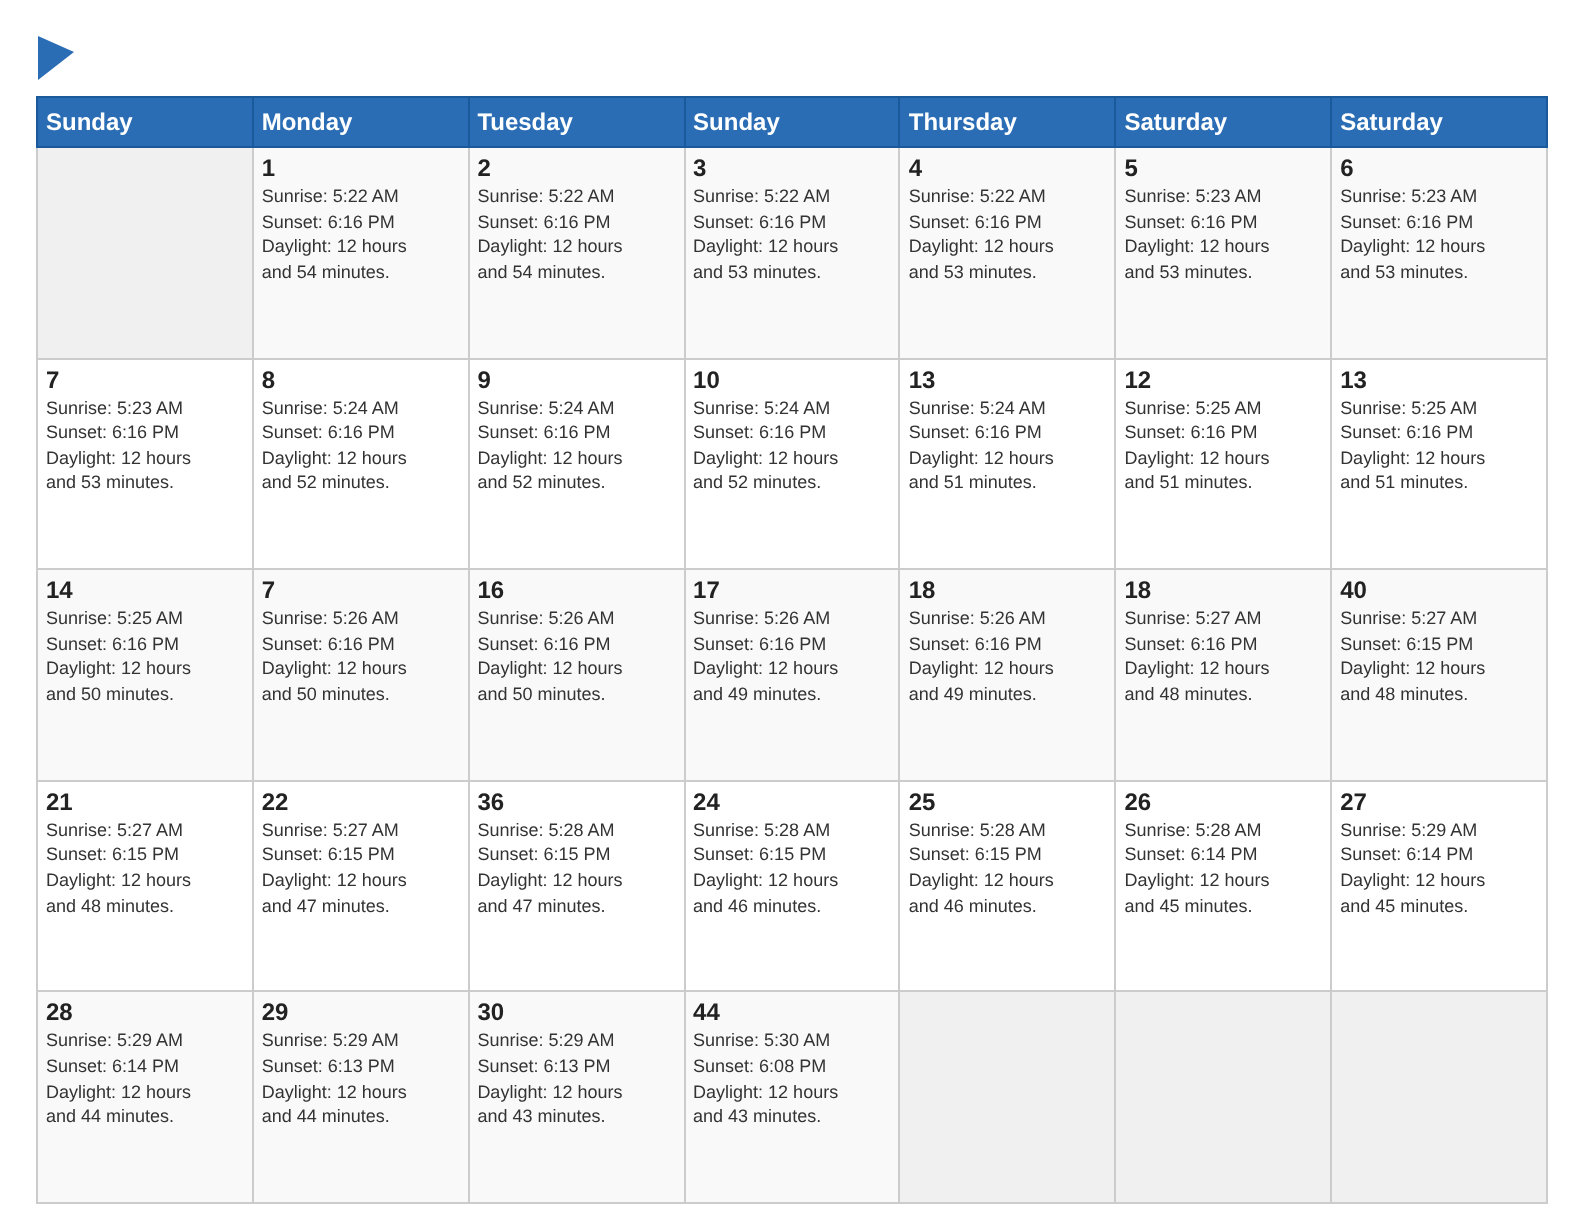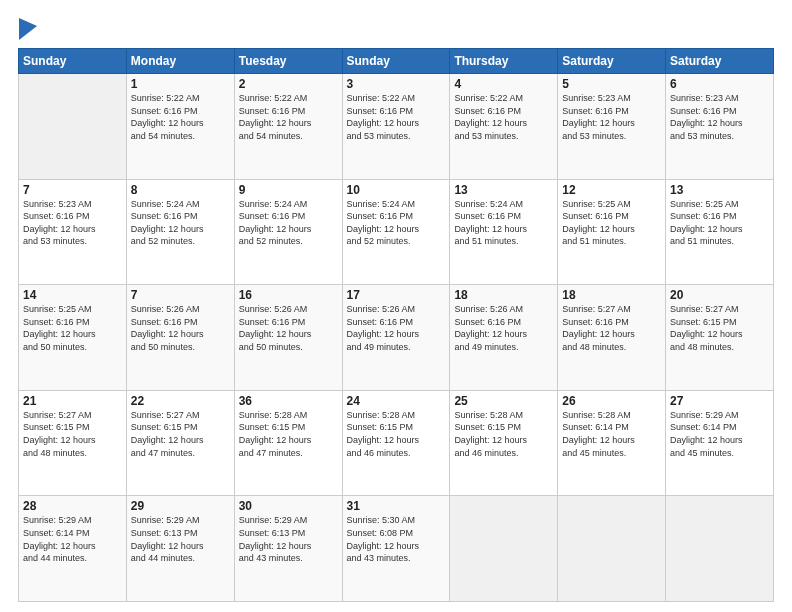--- a/index.html
+++ b/index.html
@@ -270,21 +270,21 @@
 and 49 minutes.</div>
           </td>
           <td>
             <span class="day-number">18</span>
             <div class="day-info" style="white-space: pre-line;">Sunrise: 5:27 AM
 Sunset: 6:16 PM
 Daylight: 12 hours
 and 48 minutes.</div>
           </td>
           <td>
-            <span class="day-number">20</span>
+            <span class="day-number">40</span>
             <div class="day-info" style="white-space: pre-line;">Sunrise: 5:27 AM
 Sunset: 6:15 PM
 Daylight: 12 hours
 and 48 minutes.</div>
           </td>
         </tr>
         <tr>
           <td>
             <span class="day-number">21</span>
             <div class="day-info" style="white-space: pre-line;">Sunrise: 5:27 AM
@@ -351,21 +351,21 @@
 and 44 minutes.</div>
           </td>
           <td>
             <span class="day-number">30</span>
             <div class="day-info" style="white-space: pre-line;">Sunrise: 5:29 AM
 Sunset: 6:13 PM
 Daylight: 12 hours
 and 43 minutes.</div>
           </td>
           <td>
-            <span class="day-number">31</span>
+            <span class="day-number">44</span>
             <div class="day-info" style="white-space: pre-line;">Sunrise: 5:30 AM
 Sunset: 6:08 PM
 Daylight: 12 hours
 and 43 minutes.</div>
           </td>
           <td class="empty-cell"></td>
           <td class="empty-cell"></td>
           <td class="empty-cell"></td>
         </tr>
       </tbody>

